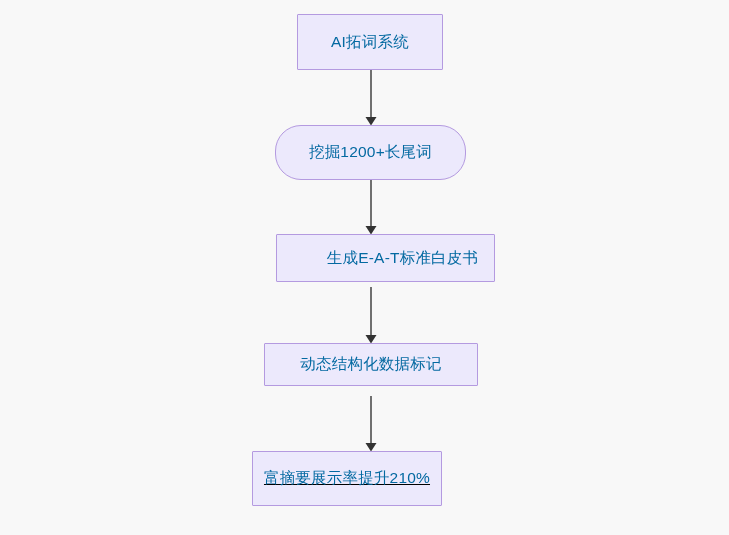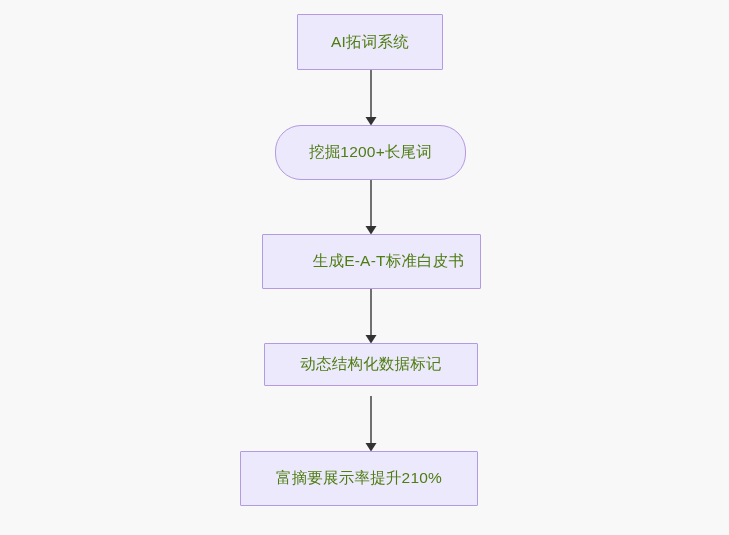--- a/index.html
+++ b/index.html
@@ -25,21 +25,21 @@
     box-sizing: border-box;
     background: #ece9fc;
     border: 1.5px solid #b49ae0;
     border-radius: 1px;
     display: flex;
     align-items: center;
     justify-content: center;
   }
   .node-label {
     font-size: 15.5px;
-    color: #4d7c0f;
+    color: #0369a1;
     letter-spacing: 0.2px;
     line-height: 1.2;
     white-space: nowrap;
     text-align: center;
   }
   .edge-connector {
     position: absolute;
     overflow: visible;
   }
   .edge-line {
@@ -78,25 +78,25 @@
   </svg>
 
   <div class="node-box" style="left:297px; top:14px; width:146px; height:56px;">
     <span class="node-label">AI拓词系统</span>
   </div>
 
   <div class="node-box" style="left:275px; top:125px; width:191px; height:55px;border-radius:26px;">
     <span class="node-label">挖掘1200+长尾词</span>
   </div>
 
-  <div class="node-box" style="left:262px; top:234px; width:219px; height:55px;padding-left:34px;">
+  <div class="node-box" style="left:276px; top:234px; width:219px; height:48px;padding-left:34px;">
     <span class="node-label">生成E-A-T标准白皮书</span>
   </div>
 
   <div class="node-box" style="left:264px; top:343px; width:214px; height:43px;">
     <span class="node-label">动态结构化数据标记</span>
   </div>
 
-  <div class="node-box" style="left:240px; top:451px; width:238px; height:55px;">
+  <div class="node-box" style="left:252px; top:451px; width:190px; height:55px;text-decoration:underline;">
     <span class="node-label">富摘要展示率提升210%</span>
   </div>
 
 </div>
 
 </body></html>

